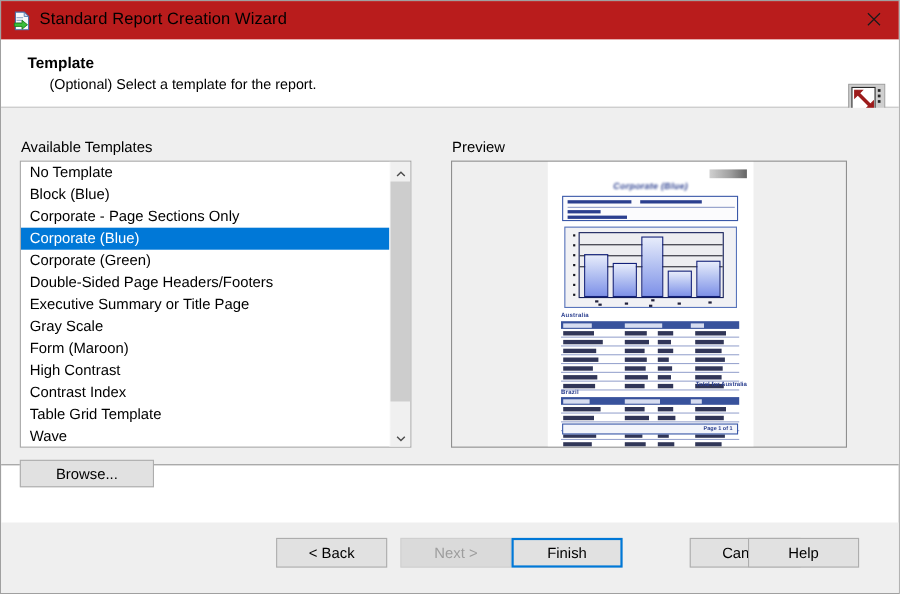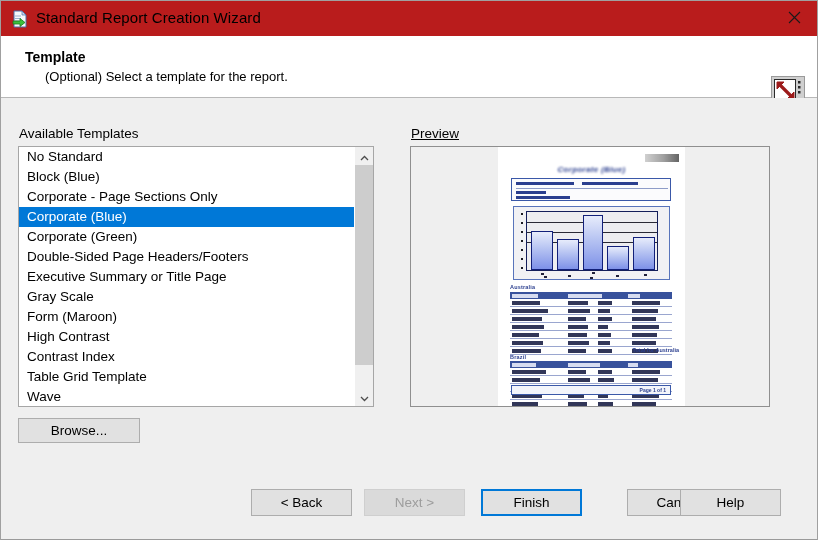--- a/index.html
+++ b/index.html
@@ -87,35 +87,35 @@
     position: absolute;
     left: 770px; top: 40px;
     width: 34px; height: 34px;
   }
 
   
   #body-area {
     position: absolute;
     left: 0; top: 97px;
     width: 816px;
-    height: 442px;
+    height: 325px;
     background: #efefef;
     border-bottom: 1px solid #9a9a9a;
     box-sizing: border-box;
   }
 
   
   .section-label {
     position: absolute;
     font-size: 13.5px;
     color: #000000;
     white-space: nowrap;
   }
   #label-available { left: 18px; top: 28px; }
-  #label-preview   { left: 410px; top: 28px; text-decoration: underline; }
+  #label-preview   { left: 410px; top: 28px; }
 
   
   #listbox {
     position: absolute;
     left: 17px; top: 48px;
     width: 356px; height: 261px;
     background: #ffffff;
     border: 1px solid #a6a6a6;
     box-sizing: border-box;
     overflow: hidden;
@@ -359,21 +359,20 @@
   }
   .wiz-button.disabled {
     color: #9d9d9d;
     background: #dadada;
     border-color: #cfcfcf;
     cursor: default;
   }
   .wiz-button.default {
     border: 2px solid #0078d7;
     background: #e1e1e1;
-    margin-left: 16px;
   }
   #btn-back   { left: 250px; }
   #btn-next   { left: 351px; margin-left: 12px; }
   #btn-finish { left: 464px; }
   #btn-cancel { left: 578px; margin-left: 48px; }
   #btn-help   { left: 679px; }
 </style>
 </head>
 <body>
 
@@ -424,21 +423,21 @@
   </div>
 
   <div id="body-area">
 
     <div class="section-label" id="label-available">Available Templates</div>
 
     <div class="section-label" id="label-preview">Preview</div>
 
     <div id="listbox">
       <div id="list-items">
-          <div class="list-item">No Standard</div>
+          <div class="list-item">No Template</div>
           <div class="list-item">Block (Blue)</div>
           <div class="list-item">Corporate - Page Sections Only</div>
           <div class="list-item selected">Corporate (Blue)</div>
           <div class="list-item">Corporate (Green)</div>
           <div class="list-item">Double-Sided Page Headers/Footers</div>
           <div class="list-item">Executive Summary or Title Page</div>
           <div class="list-item">Gray Scale</div>
           <div class="list-item">Form (Maroon)</div>
           <div class="list-item">High Contrast</div>
           <div class="list-item">Contrast Index</div>

